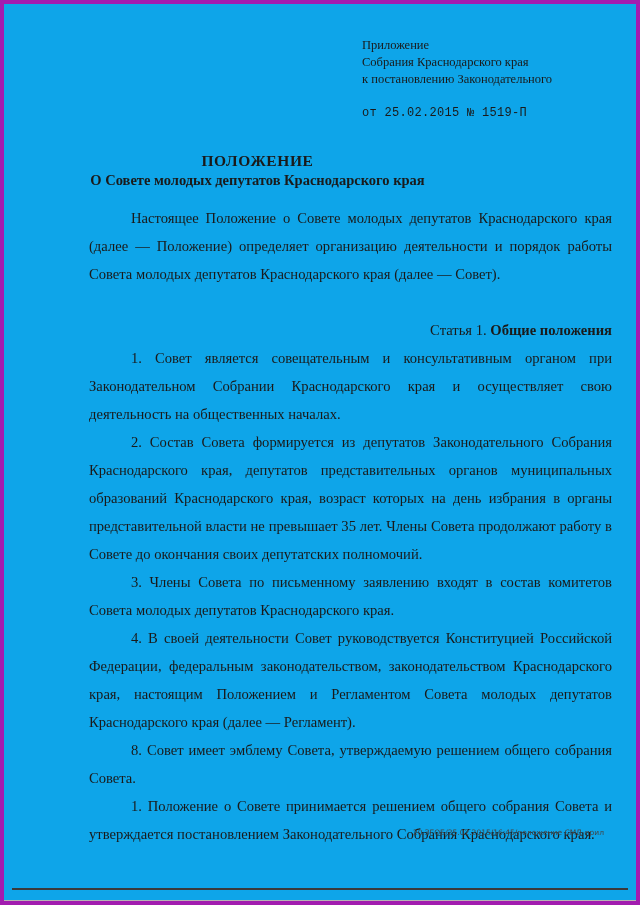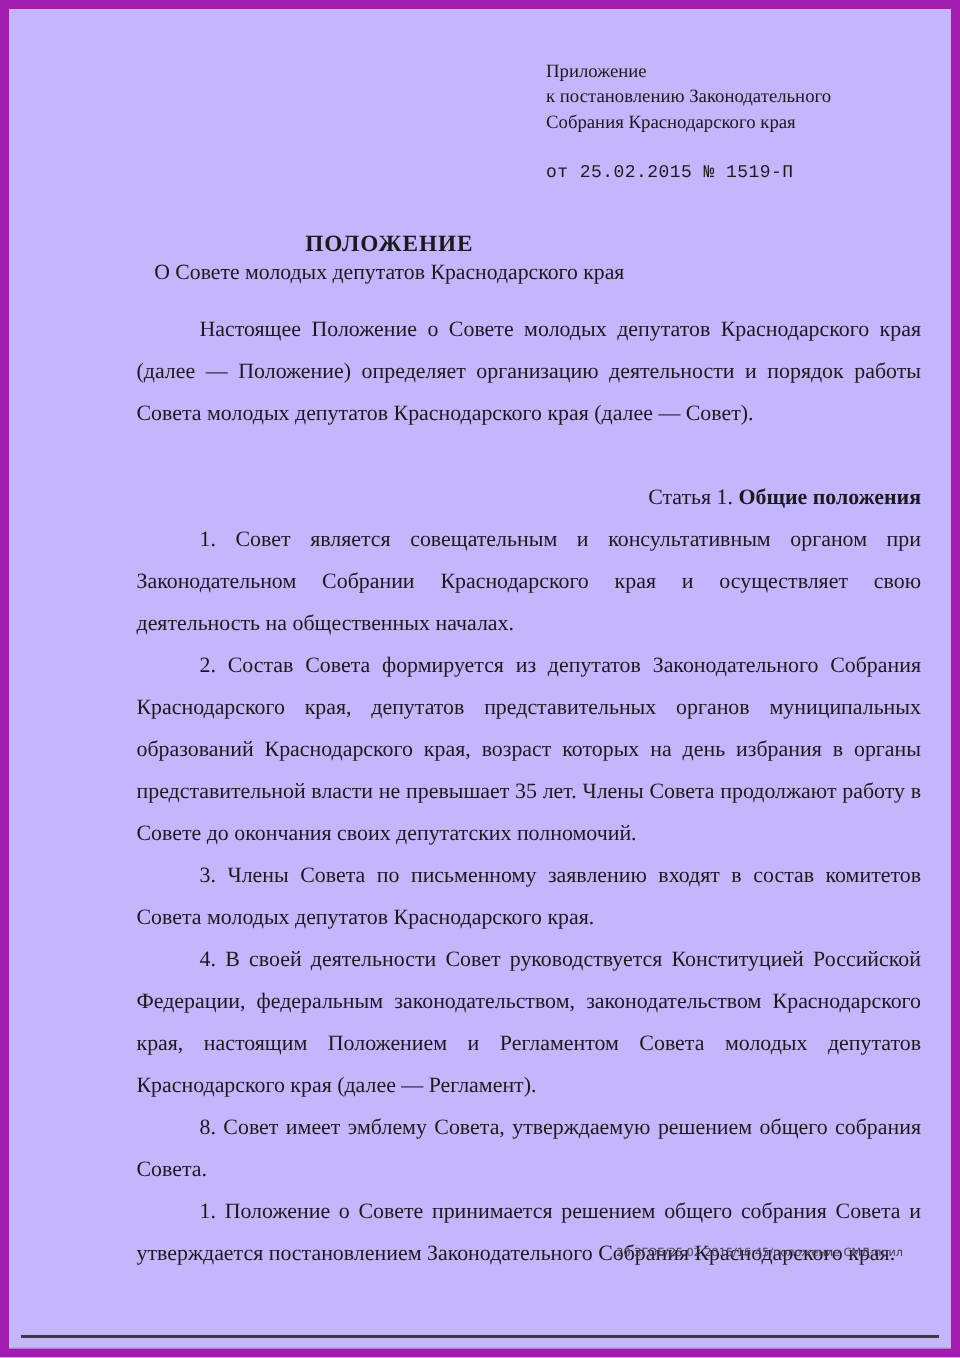--- a/index.html
+++ b/index.html
@@ -1,24 +1,24 @@
 <!DOCTYPE html>
 <html><head>
 <meta charset="utf-8">
 <style>
   html,body{margin:0;padding:0;background:#e8e8e8;}
   .page{
     position:relative;
     width:640px;height:905px;
     margin:0 auto;
-    background:#c4b5fd;
+    background:#0ea5e9;
     font-family:"Liberation Serif", serif;
     color:#1a1a1a;
     overflow:hidden;
-    border:6px solid #a21caf;
+    border:4px solid #a21caf;
     box-sizing:border-box;
   }
   .annex-block{
     position:absolute;
     left:358px; top:33px;
     width:254px;
     font-size:12.5px;
     line-height:17px;
     text-align:left;
   }
@@ -34,21 +34,21 @@
     left:0; top:148px;
     width:507px;
     text-align:center;
   }
   .title-main{
     font-weight:bold;
     font-size:15.5px;
     letter-spacing:0.6px;
   }
   .title-sub{
-    font-weight:normal;
+    font-weight:bold;
     font-size:14.5px;
     margin-top:2px;
   }
   .body-block{
     position:absolute;
     left:85px; top:200px;
     width:523px;
     font-size:14.6px;
     line-height:28px;
     text-align:justify;
@@ -83,22 +83,22 @@
     background:#b5b5b5;
   }
 </style>
 </head>
 <body>
 
 <div class="page">
 
   <div class="annex-block">
     <div class="annex-line">Приложение</div>
+    <div class="annex-line">Собрания Краснодарского края</div>
     <div class="annex-line">к  постановлению  Законодательного</div>
-    <div class="annex-line">Собрания Краснодарского края</div>
     <div class="annex-line annex-date">от 25.02.2015 № 1519-П</div>
   </div>
 
   <div class="title-block">
     <div class="title-main">ПОЛОЖЕНИЕ</div>
     <div class="title-sub">О Совете молодых депутатов Краснодарского края</div>
   </div>
 
   <div class="body-block">
     <p class="para">Настоящее Положение о Совете молодых депутатов Краснодарского края (далее — Положение) определяет организацию деятельности и порядок работы Совета молодых депутатов Краснодарского края (далее — Совет).</p>

